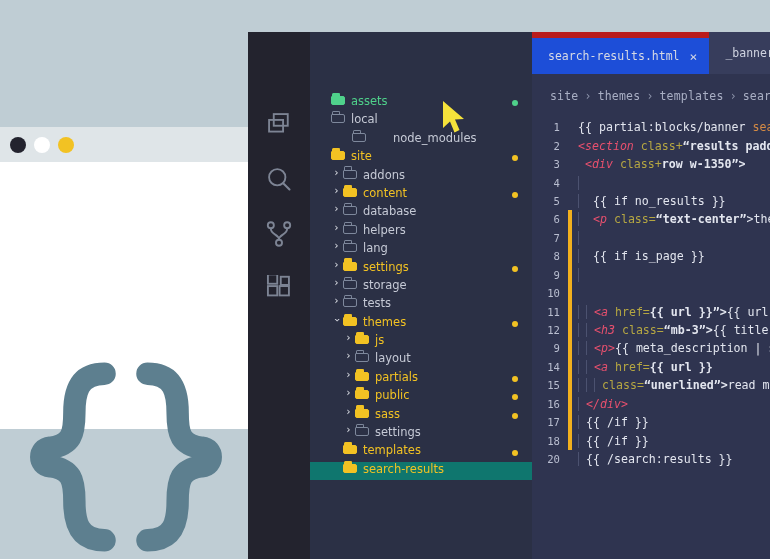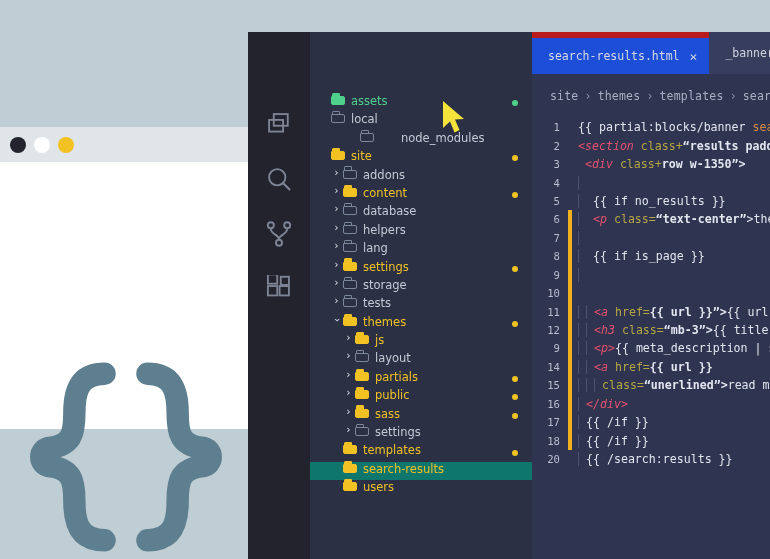--- a/index.html
+++ b/index.html
@@ -276,21 +276,21 @@
           <span class="lbl-green">assets</span>
           <span class="status-dot green"></span>
         </div>
         <div class="tree-row" style="padding-left: 8px;">
           <span class="chev hidden">›</span>
           <span class="folder c-grey">
             <i></i>
           </span>
           <span class="lbl-grey">local</span>
         </div>
-        <div class="tree-row" style="padding-left: 16px; gap: 21px;">
+        <div class="tree-row" style="padding-left: 8px; gap: 21px;">
           <span class="chev hidden">›</span>
           <span class="folder c-grey">
             <i></i>
           </span>
           <span class="lbl-grey">node_modules</span>
         </div>
         <div class="tree-row" style="padding-left: 8px;">
           <span class="chev hidden">›</span>
           <span class="folder filled c-yellow">
             <i></i>
@@ -416,27 +416,20 @@
           </span>
           <span class="lbl-yellow">templates</span>
           <span class="status-dot yellow"></span>
         </div>
         <div class="tree-row selected" style="padding-left: 20px;">
           <span class="chev hidden">›</span>
           <span class="folder filled c-yellow">
             <i></i>
           </span>
           <span class="lbl-yellow">search-results</span>
-        </div>
-        <div class="tree-row" style="padding-left: 20px;">
-          <span class="chev hidden">›</span>
-          <span class="folder filled c-yellow">
-            <i></i>
-          </span>
-          <span class="lbl-yellow">users</span>
         </div>
       </div>
 
     <div class="code-pane">
       <div class="tabbar" id="tabbar">
           <div class="tab active">
             <span>search-results.html</span>
             <span class="tab-close">×</span>
           </div>
           <div class="tab inactive">

